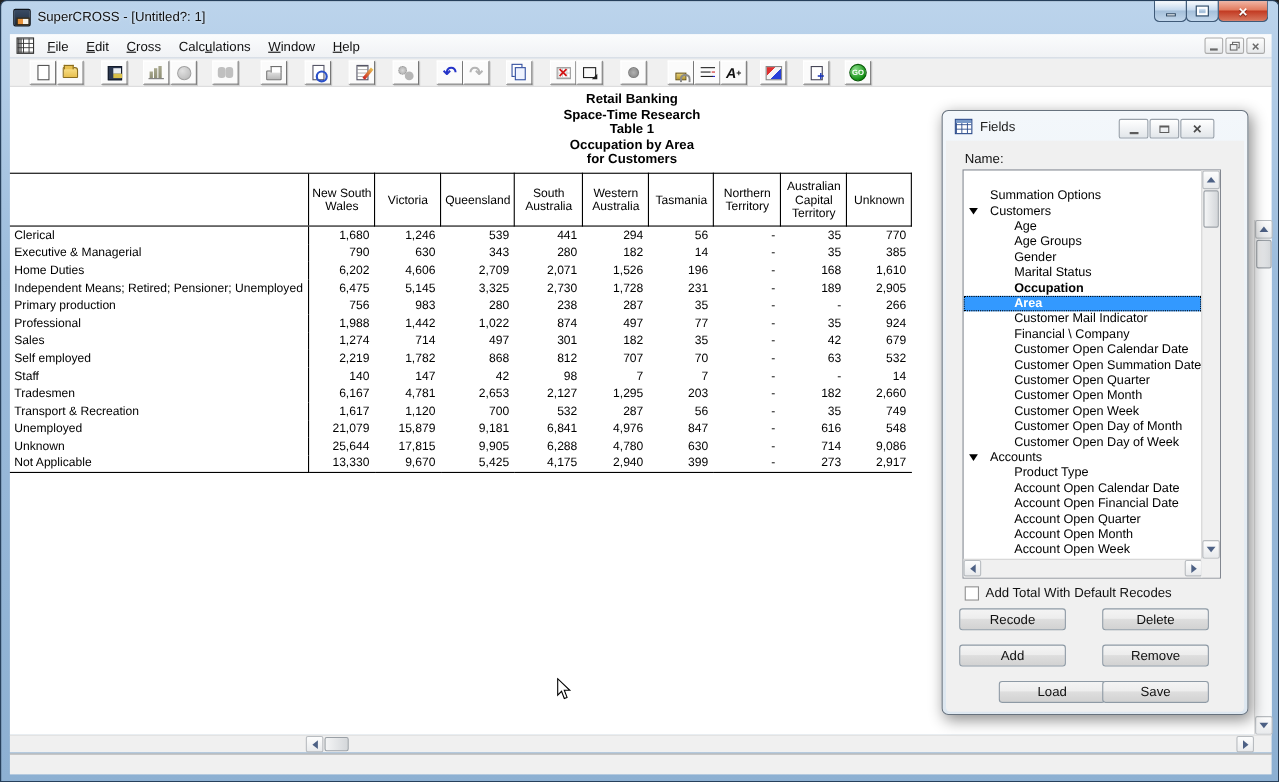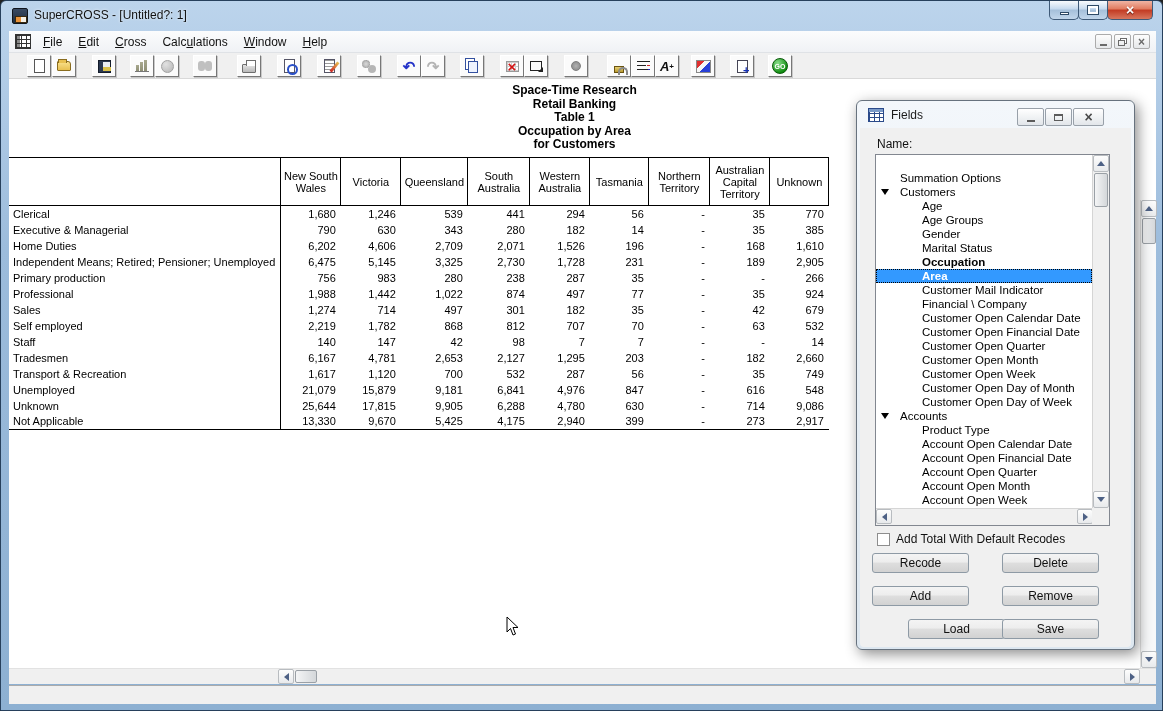--- a/index.html
+++ b/index.html
@@ -266,22 +266,22 @@
       <div class="tbtn" style="left: 721px;">
         <span class="ticon ic-new-table"></span>
       </div>
       <div class="tbtn" style="left: 759px;">
         <span class="ticon ic-go">GO</span>
       </div>
     </div>
 
   <div id="content">
     <div id="report-titles">
+        <div class="rtitle">Retail Banking</div>
         <div class="rtitle">Space-Time Research</div>
-        <div class="rtitle">Retail Banking</div>
         <div class="rtitle">Table 1</div>
         <div class="rtitle">Occupation by Area</div>
         <div class="rtitle">for Customers</div>
       </div>
     <table id="datatable">
         <thead>
           <tr>
             <th style="width: 267px;"></th>
             <th class="colhead" style="width: 60px;">New South Wales</th>
             <th class="colhead" style="width: 60px;">Victoria</th>
@@ -538,21 +538,21 @@
             <div class="fitem ind2">
               <span class="txt">Customer Mail Indicator</span>
             </div>
             <div class="fitem ind2">
               <span class="txt">Financial \ Company</span>
             </div>
             <div class="fitem ind2">
               <span class="txt">Customer Open Calendar Date</span>
             </div>
             <div class="fitem ind2">
-              <span class="txt">Customer Open Financial Date</span>
+              <span class="txt">Customer Open Summation Date</span>
             </div>
             <div class="fitem ind2">
               <span class="txt">Customer Open Quarter</span>
             </div>
             <div class="fitem ind2">
               <span class="txt">Customer Open Month</span>
             </div>
             <div class="fitem ind2">
               <span class="txt">Customer Open Week</span>
             </div>

